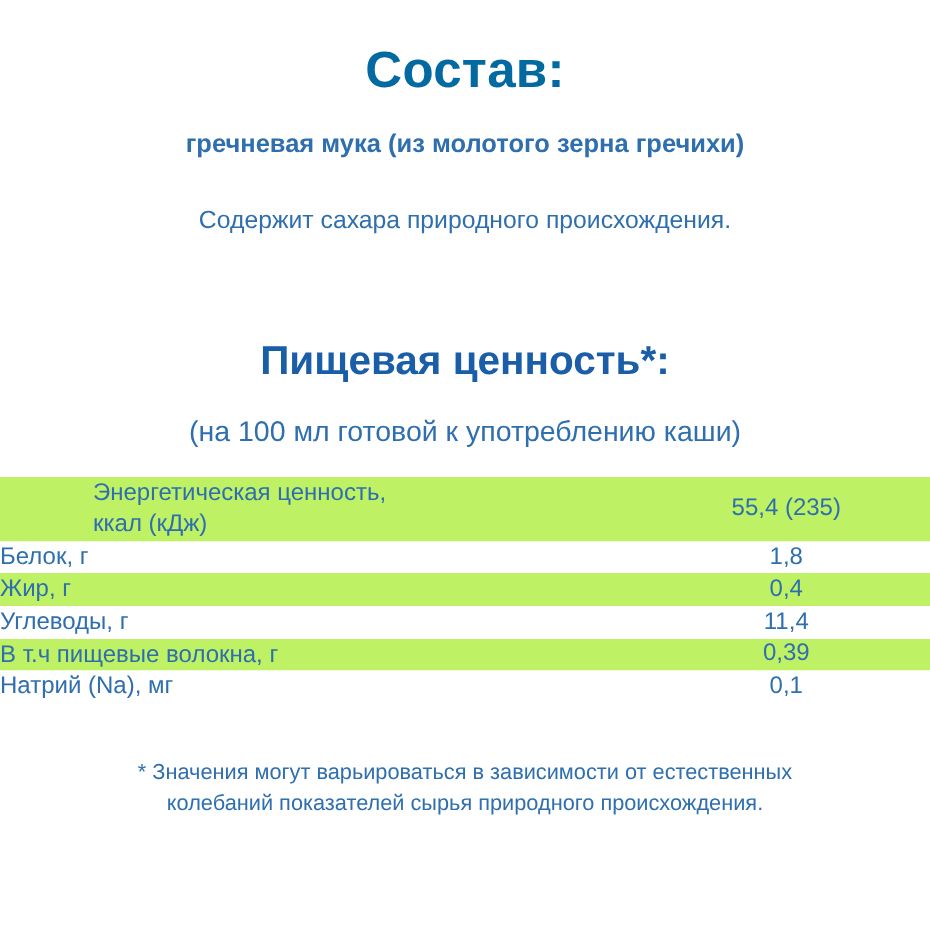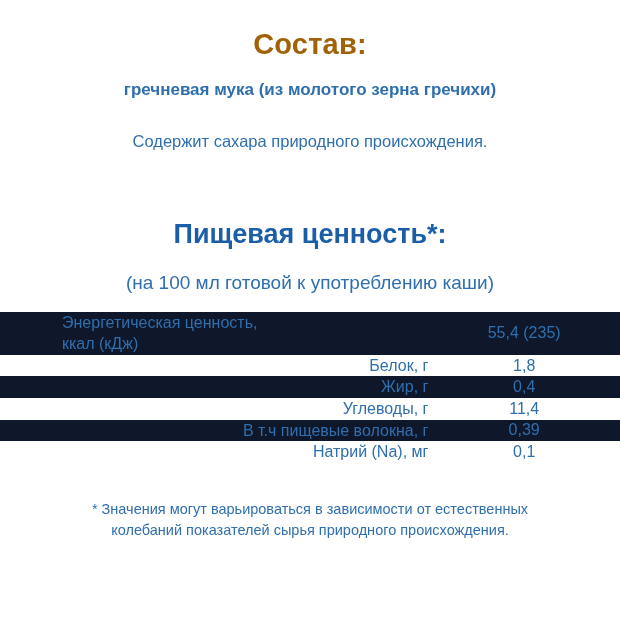--- a/index.html
+++ b/index.html
@@ -25,23 +25,23 @@
     align-items: center;
   }
 
   
   .composition {
     width: 100%;
     text-align: center;
     padding-top: 28px;
   }
   .composition-title {
-    font-size: 29px;
+    font-size: 34px;
     font-weight: bold;
-    color: #a16207;
+    color: #0369a1;
     letter-spacing: 0.2px;
     margin: 0 0 18px 0;
   }
   .composition-ingredients {
     font-size: 17px;
     color: #2f6fae;
     margin: 0 0 30px 0;
     line-height: 1.3;
     font-weight: bold;
   }
@@ -76,28 +76,28 @@
     border-collapse: collapse;
     table-layout: fixed;
   }
   .nutrition-table td {
     padding: 0;
     vertical-align: middle;
     font-size: 16px;
     color: #2f6fae;
   }
   .nutrition-table tr.row-alt {
-    background: #0f172a;
+    background: #bef264;
   }
   .nutrition-table tr.row-plain {
     background: #ffffff;
   }
   .cell-name {
     width: 66%;
-    text-align: right;
+    text-align: left;
     padding: 7px 10px 7px 30px;
     line-height: 1.35;
   }
   .cell-name.two-line {
     text-align: left;
     padding-left: 62px;
   }
   .cell-value {
     width: 34%;
     text-align: center;

